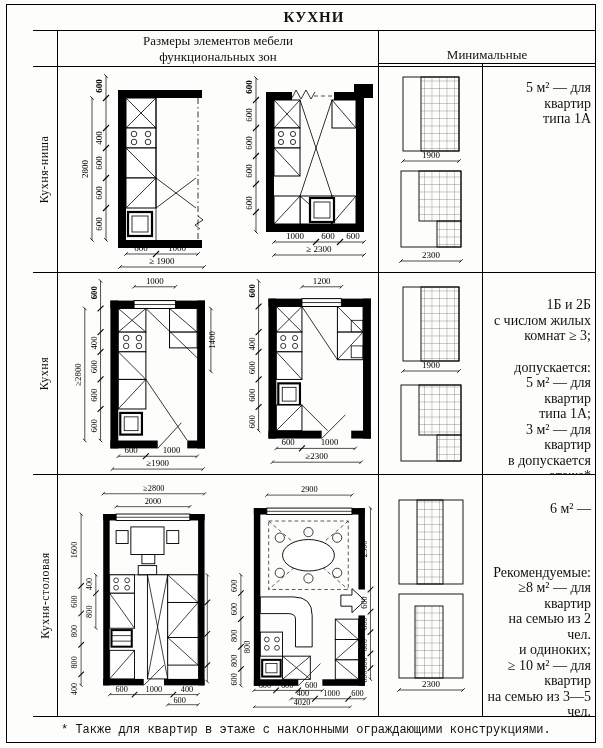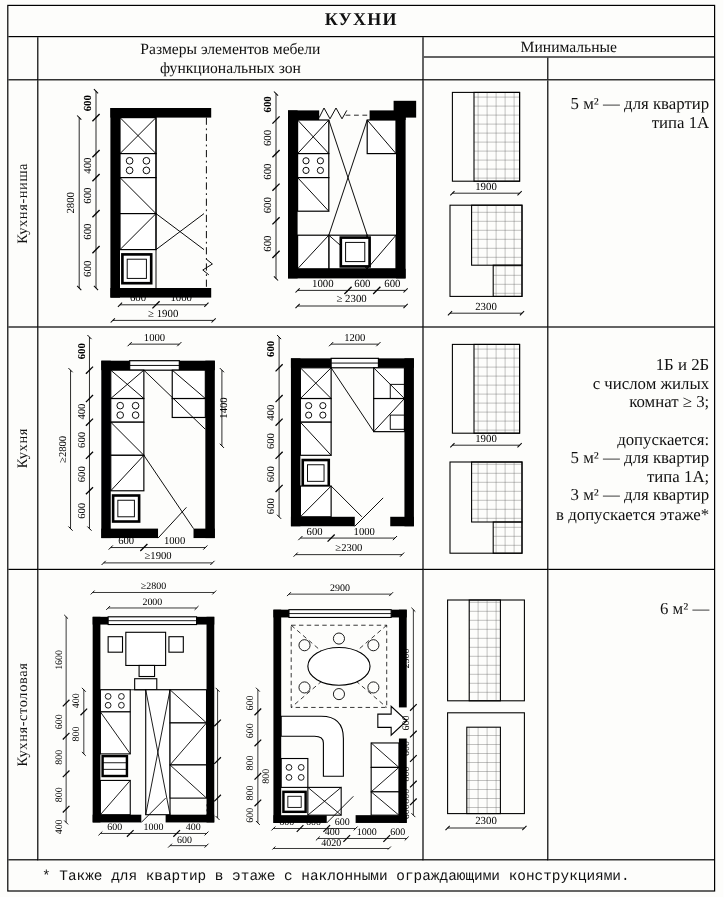--- a/index.html
+++ b/index.html
@@ -1,32 +1,32 @@
 <!DOCTYPE html>
 <html><head>
 <meta charset="utf-8">
 <style>
   html,body{margin:0;padding:0;background:#fff;}
   *{box-sizing:border-box;}
   .page{position:relative;width:603px;height:748px;background:#fdfdfb;color:#111;
         font-family:"Liberation Serif",serif;}
-  .frame{position:absolute;left:6px;top:4px;width:590px;height:739px;border:1.8px solid #000;}
+  .frame{position:absolute;left:6px;top:4px;width:590px;height:739px;border:1.8px solid #000;padding-left:26px;}
   .grid{display:grid;width:100%;height:100%;
         grid-template-columns:25px 321px 104px 1fr;
         grid-template-rows:26px 36px 206px 202px 242px 1fr;}
   .cell{border-right:1px solid #000;border-bottom:1px solid #000;overflow:hidden;position:relative;}
   .nr{border-right:none;}
   .nb{border-bottom:none;}
   .title{grid-column:1/5;display:flex;align-items:center;justify-content:center;
          font-weight:bold;font-size:15px;letter-spacing:1px;}
   .hB{display:flex;flex-direction:column;align-items:center;justify-content:center;
       font-size:13px;line-height:16px;text-align:center;}
   .hC{grid-column:3/5;display:flex;flex-direction:column;padding:0;}
   .hC-top{flex:0 0 17px;display:flex;align-items:center;justify-content:center;
-          font-size:13px;border-bottom:1px solid #000;}
+          font-size:13px;border-bottom:1px solid #000;margin-top:16px;}
   .hC-bot{flex:1;display:flex;font-size:13px;gap:33px;}
   .hC-bot .sz{width:104px;border-right:1px solid #000;display:flex;align-items:center;justify-content:center;}
   .hC-bot .ar{flex:1;display:flex;align-items:center;justify-content:center;margin-top:31px;}
   .rowlabel{display:flex;align-items:center;justify-content:center;}
   .rowlabel span{transform:rotate(-90deg);white-space:nowrap;font-size:12px;letter-spacing:0.5px;}
   .planscell{display:flex;align-items:center;justify-content:center;gap:2px;padding:0;}
   .sizescell{display:flex;flex-direction:column;align-items:center;justify-content:center;}
   .areascell{font-size:14px;line-height:15.5px;text-align:right;padding:4px 4px 0 4px;}
   .areascell .ln{min-height:15.5px;}
   .pad13{padding-top:13px;} .pad26{padding-top:26px;} .pad24{padding-top:24px;}
@@ -507,19 +507,27 @@
     <svg width="104" height="108" viewBox="0 0 104 108">
       <rect class="box" x="20" y="4" width="64" height="84"></rect>
       <rect class="grd" x="36" y="16" width="28" height="72"></rect>
       <line class="dim" x1="20" y1="100" x2="84" y2="100"></line>
       <text class="dt" x="52" y="97">2300</text>
     </svg>
   </div>
 
   <div class="cell nr areascell pad26">
     <div class="ln">6 м² —</div>
+    <div class="gap48">
+      <div class="ln">Рекомендуемые:</div>
+      <div class="ln">≥8 м² — для квартир</div>
+      <div class="ln">на семью из 2 чел.</div>
+      <div class="ln">и одиноких;</div>
+      <div class="ln">≥ 10 м² — для квартир</div>
+      <div class="ln">на семью из 3—5 чел.</div>
+    </div>
   </div>
 
   <div class="cell nr nb footnote">* Также для квартир в этаже с наклонными ограждающими конструкциями.</div>
 
 </div>
 </div>
 </div>
 
 </body></html>

